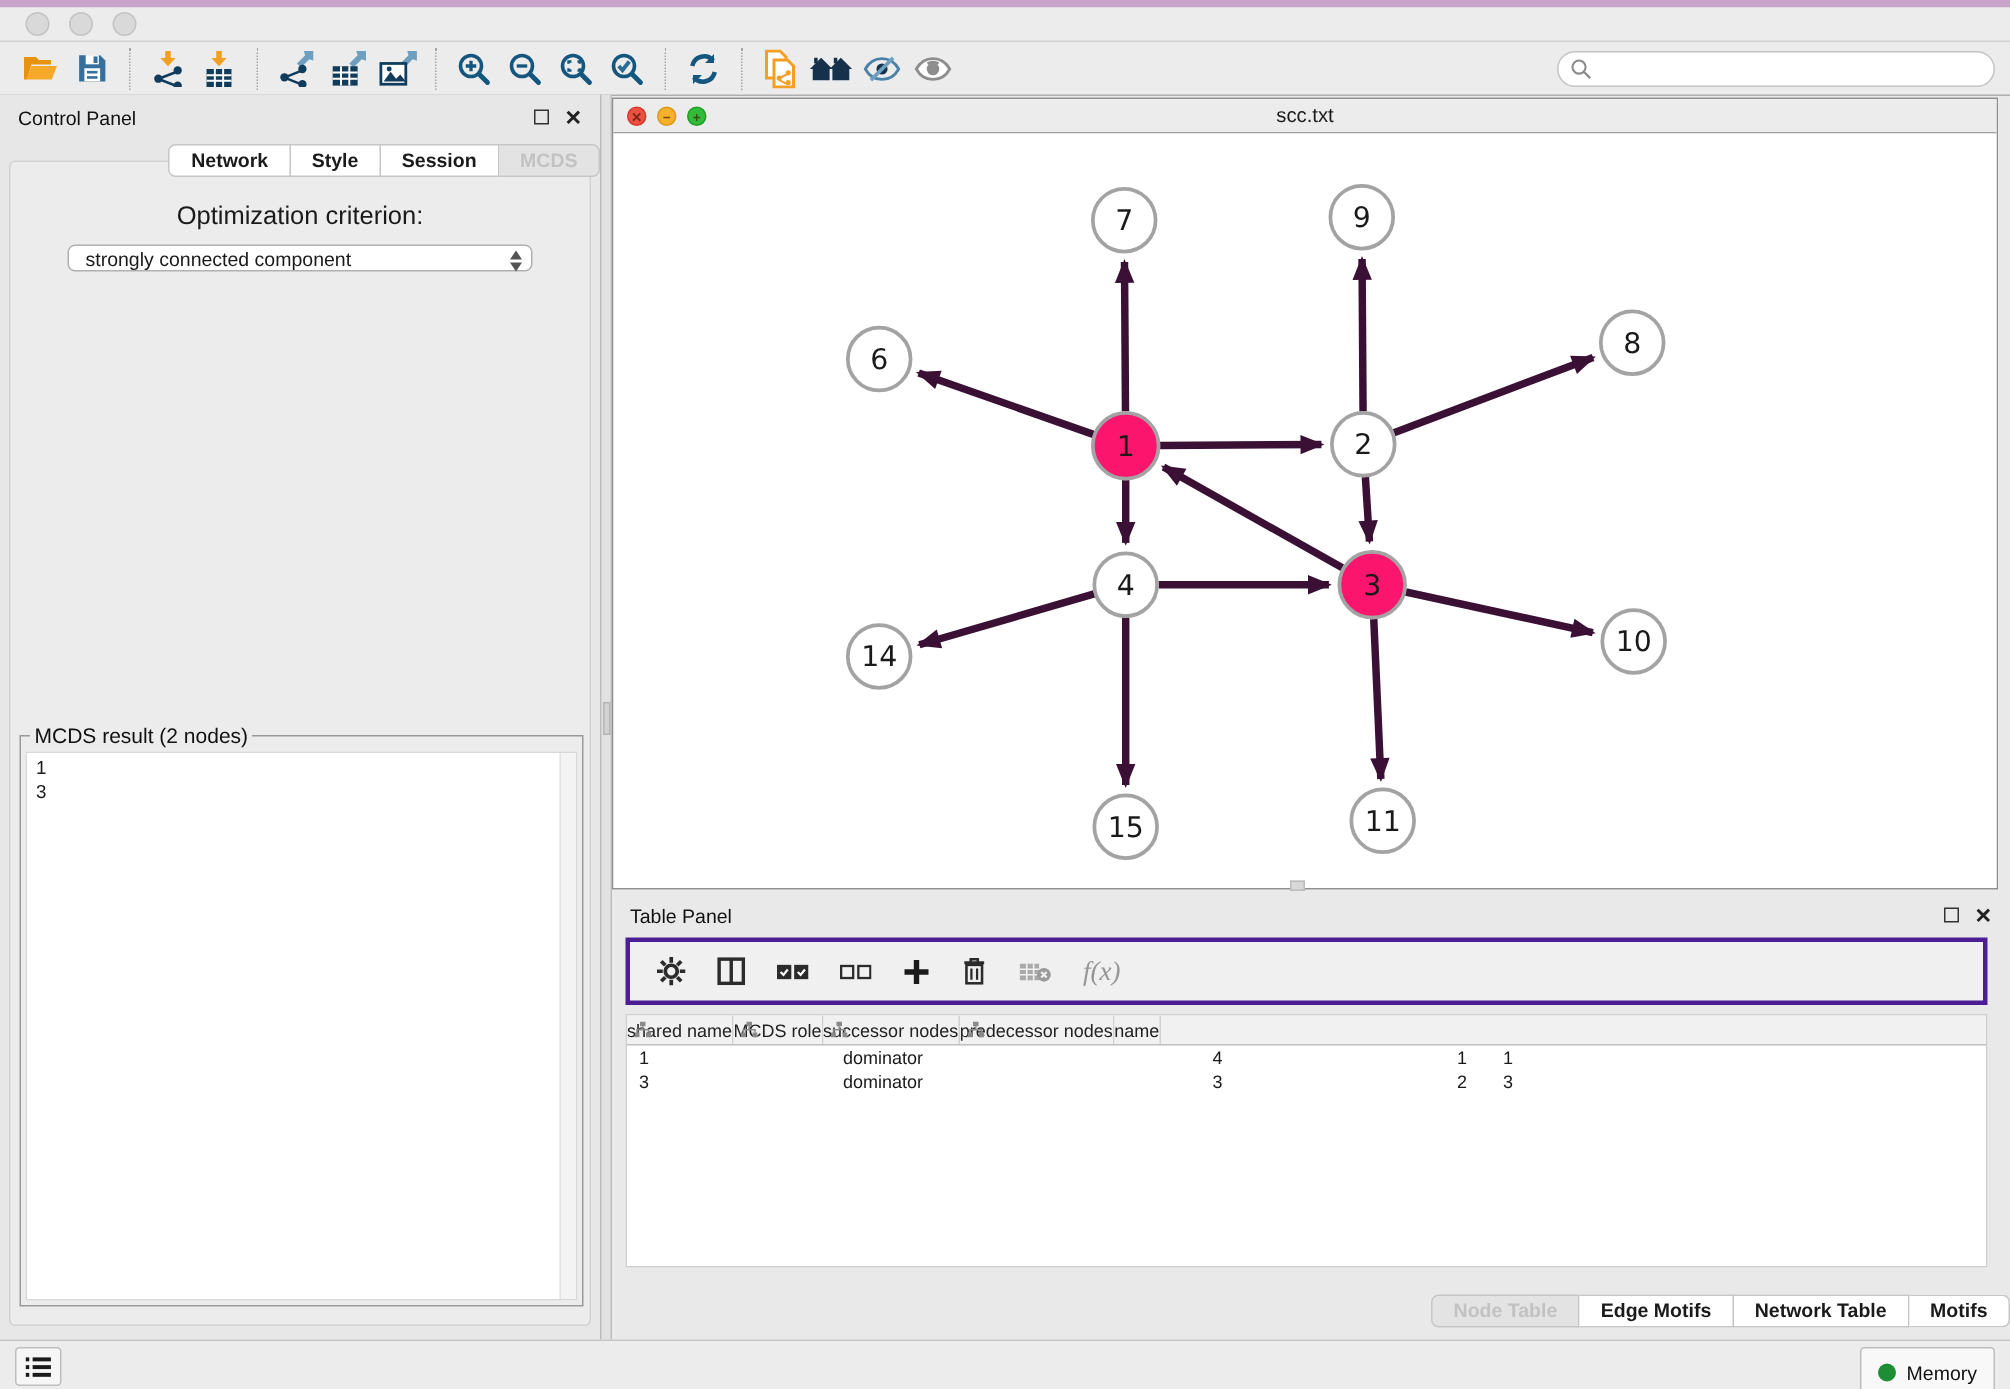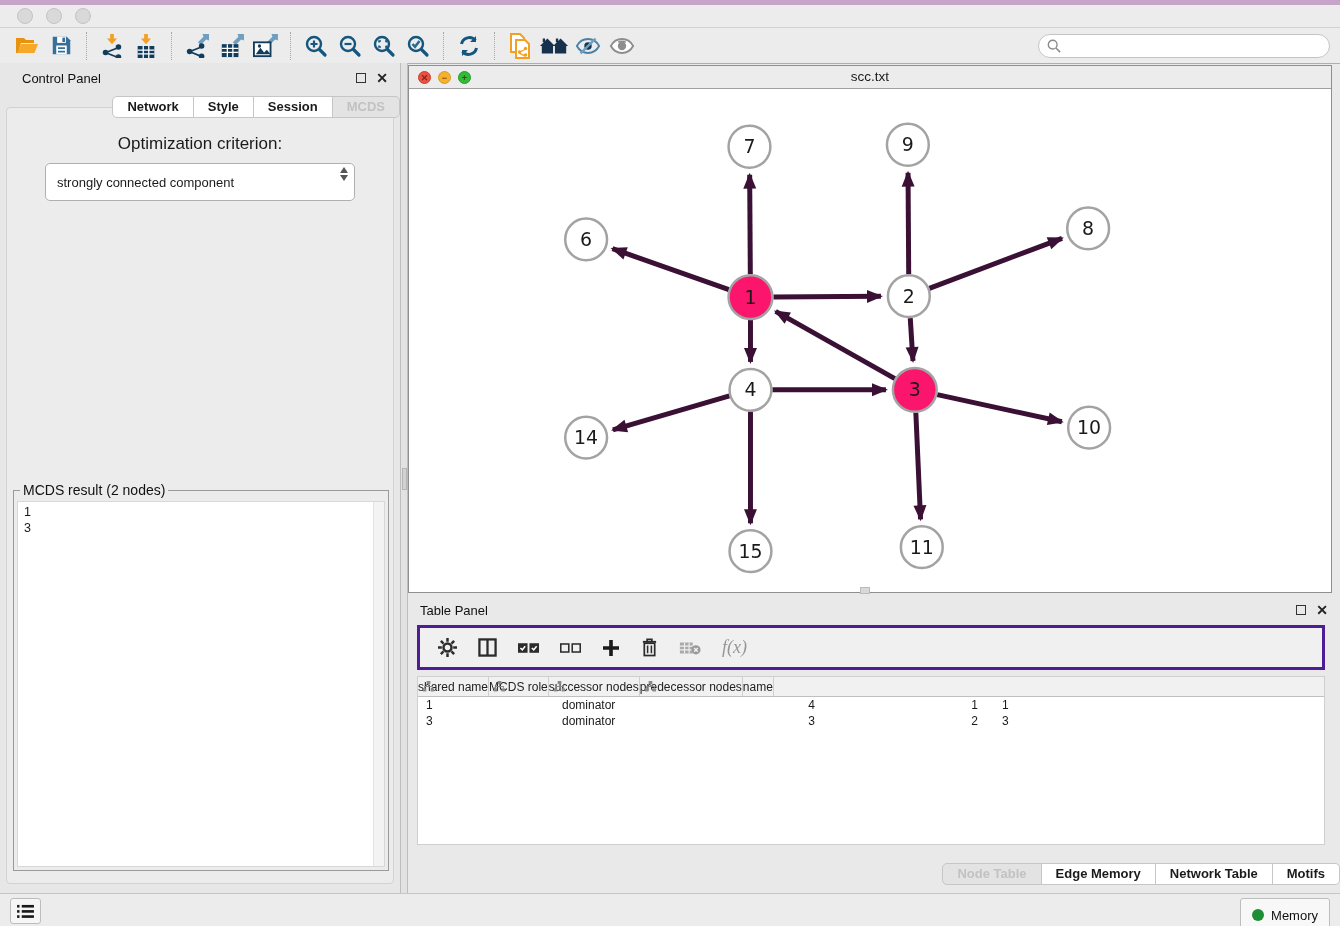--- a/index.html
+++ b/index.html
@@ -18,36 +18,36 @@
   
   .toolbar { position:absolute; top:28px; left:0; right:0; height:36px; background:#ececec;
              border-bottom:1px solid #aeaeae; display:flex; align-items:center; padding:0 10px; }
   .tbtn { width:34px; height:30px; display:flex; align-items:center; justify-content:center; flex:none; }
   .tsep { width:1px; height:28px; border-left:1px dotted #a5a5a5; margin:0 8px; flex:none; }
   .search-field { margin-left:auto; width:292px; height:24px; background:#fff; border:1px solid #c4c4c4;
                   border-radius:13px; display:flex; align-items:center; padding:0 8px; gap:5px; }
   .search-field input { border:none; outline:none; flex:1; font-size:13px; background:transparent; }
 
   
-  .control-panel { position:absolute; left:0; top:63px; width:400px; height:830px; background:#e7e7e7;padding-left:10px; }
+  .control-panel { position:absolute; left:0; top:63px; width:400px; height:830px; background:#e7e7e7; }
   .panel-header { height:30px; display:flex; align-items:center; padding:0 12px; font-size:13px; color:#111; }
   .panel-header .ph-icons { margin-left:auto; display:flex; gap:10px; align-items:center; }
   .float-glyph { width:10px; height:10px; border:1.5px solid #333; display:inline-block; }
   .close-glyph { font-size:14px; font-weight:bold; color:#222; line-height:10px; }
   .cp-tabs, .tp-tabs { display:flex; justify-content:flex-end; }
   .cp-tabs { position:absolute; top:33px; left:0; right:0; z-index:2; }
   .tab { height:22px; line-height:20px; padding:0 14px; background:#fff; border:1px solid #c6c6c6;
          border-left:none; font-size:13px; font-weight:700; color:#1a1a1a; }
   .tab:first-of-type { border-left:1px solid #c6c6c6; border-radius:5px 0 0 5px; }
   .tab:last-of-type { border-radius:0 5px 5px 0; }
   .tab.active { background:#e3e3e3; color:#c2c2c2; }
   .cp-content { position:absolute; top:44px; left:6px; right:6px; bottom:9px; background:#ececec;
                 border:1px solid #d2d2d2; border-radius:4px; }
   .opt-label { padding-top:26px; text-align:center; font-size:17px; }
-  .dropdown { position:relative; margin:9px auto 0; width:310px; height:38px; background:#fff;
+  .dropdown { position:relative; margin:9px auto 0; width:310px; height:18px; background:#fff;
               border:1px solid #b0b0b0; border-radius:5px; display:flex; align-items:center;
               font-size:13px; padding:0 24px 0 11px; }
   .stepper { position:absolute; right:6px; top:3px; display:flex; flex-direction:column; gap:2px; }
   .stepper .up { width:0; height:0; border-left:4px solid transparent; border-right:4px solid transparent;
                  border-bottom:6px solid #555; }
   .stepper .down { width:0; height:0; border-left:4px solid transparent; border-right:4px solid transparent;
                    border-top:6px solid #555; }
   .btn-row { display:flex; justify-content:center; gap:14px; margin-top:11px; }
   .push-btn { height:23px; padding:0 17px; background:#fff; border:1px solid #b0b0b0; border-radius:6px;
               font-size:13px; line-height:21px; color:#111; }
@@ -501,21 +501,21 @@
             <div class="td c2">dominator</div>
             <div class="td c3 num">3</div>
             <div class="td c4 num">2</div>
             <div class="td c5">3</div>
           </div>
         </div>
     </div>
     <div class="tp-tabs">
 
     <div class="tab active">Node Table</div>
-        <div class="tab">Edge Memory</div>
+        <div class="tab">Edge Motifs</div>
         <div class="tab">Network Table</div>
         <div class="tab">Motifs</div>
       </div>
   </div>
 
   <div class="statusbar">
     <div class="sb-list-btn">
       <svg width="17" height="15" viewBox="0 0 18 16">
           <g fill="#1a1a1a">
             <rect x="0" y="1" width="2.6" height="2.8"></rect>

